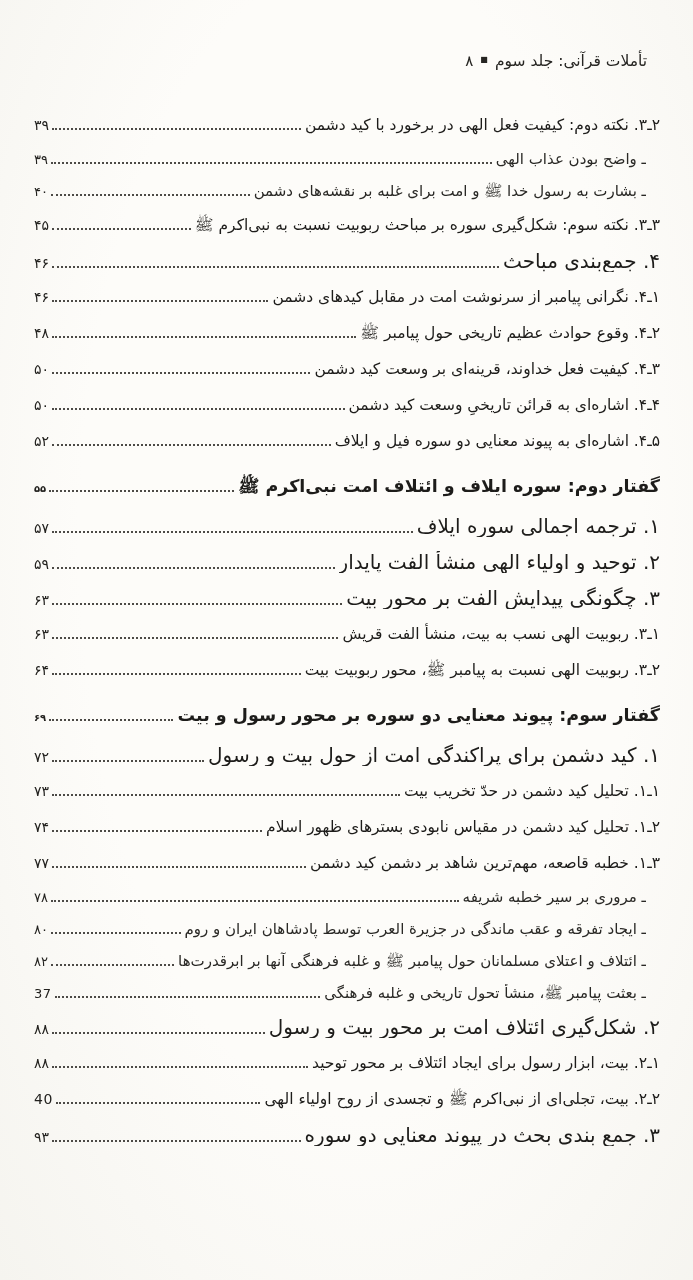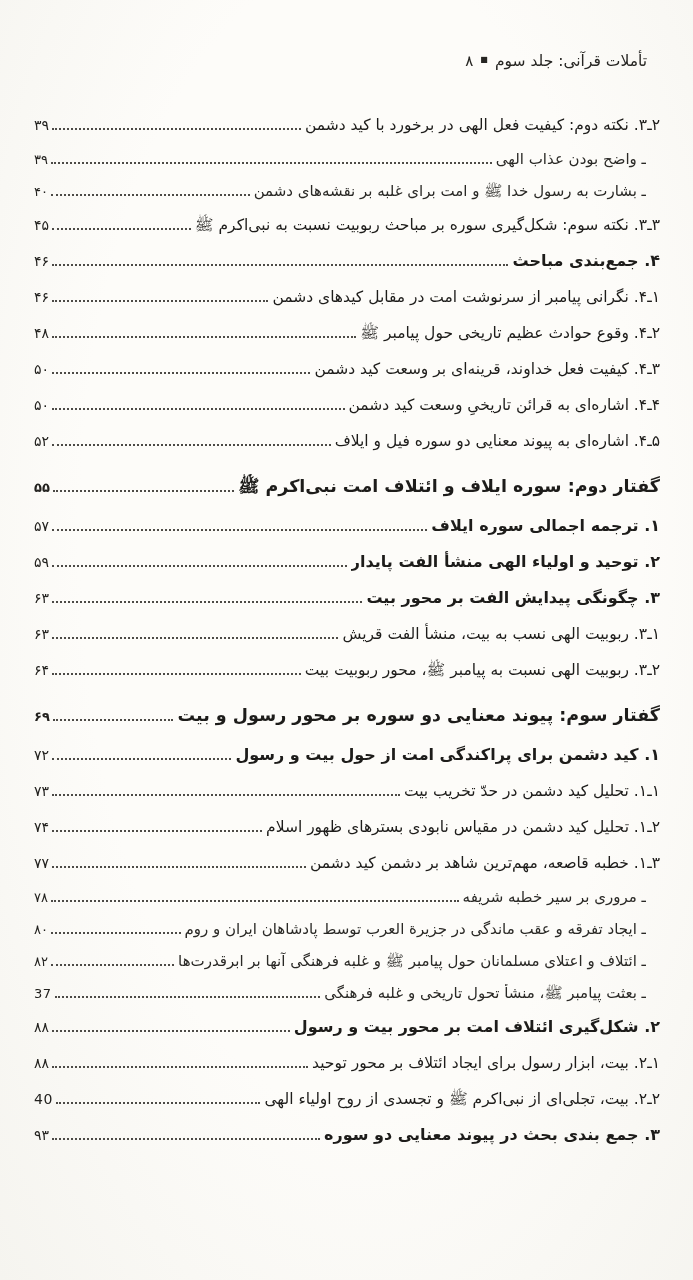--- a/index.html
+++ b/index.html
@@ -43,24 +43,24 @@
   .row .t { flex: 0 0 auto; overflow: hidden; max-width: 600px; }
   .row .leader {
     flex: 1 1 auto;
     min-width: 10px;
     border-bottom: 2px dotted #4c4a46;
     margin: 0 4px 2px 3px;
   }
   .row .p { flex: 0 0 auto; font-size: 14px; letter-spacing: 0.5px; color: #22211e; }
 
   .row.l2 .t { font-size: 15.5px; line-height: 22px; }
-  .row.l1 .t { font-size: 16px; line-height: 22px; font-weight: 700; }
+  .row.l1 .t { font-size: 20px; line-height: 22px; font-weight: 400; }
   .row.chapter { margin: 22px 0 16px; }
   .row.chapter .t { font-size: 17.5px; line-height: 25px; font-weight: 700; }
-  .row.chapter .p { font-size: 13px; font-weight: 700; }
+  .row.chapter .p { font-size: 10px; font-weight: 700; }
   .row.dash { margin-bottom: 13px; padding-right: 14px; }
   .row.dash .t { font-size: 15px; line-height: 19px; color: #2a2926; }
   .row.dash .p { font-size: 13px; }
 </style>
 </head>
 <body>
 
 <div class="page">
 
   <header class="running-header">

